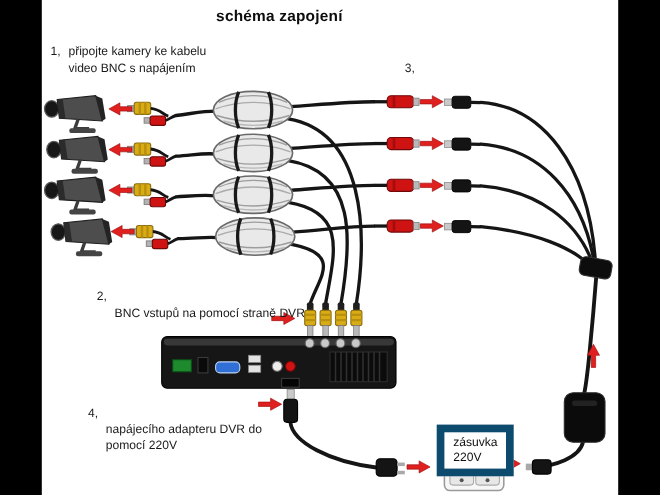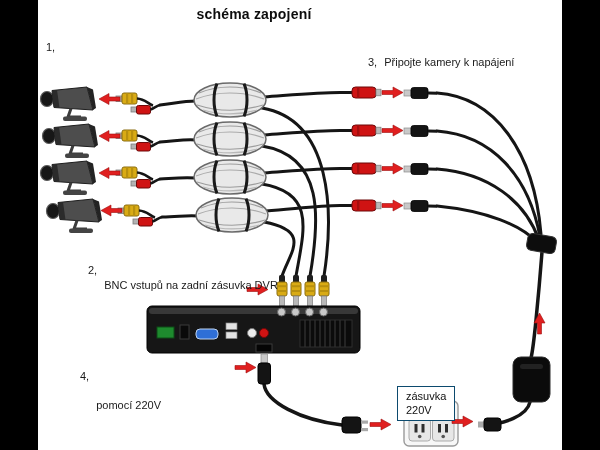--- a/index.html
+++ b/index.html
@@ -20,21 +20,21 @@
   .step{
     position:absolute;display:flex;gap:7px;font-size:11px;line-height:14.5px;
     color:#1a1a1a;z-index:3;white-space:nowrap;
   }
   .step-1{left:46px;top:40px;}
   .step-2{left:88px;top:263px;}
   .step-3{left:368px;top:55px;}
   .step-4{left:80px;top:369px;}
   .socket-label{
     position:absolute;left:397px;top:386px;z-index:4;background:#fff;
-    border:1px solid #0c4a6e;padding:2px 8px 3px;font-size:11px;line-height:14px;
+    border:7px solid #0c4a6e;padding:2px 8px 3px;font-size:11px;line-height:14px;
     color:#111;min-width:38px;
   }
 </style>
 </head>
 <body>
 
 <div class="stage">
 
   <div class="bar bar-left"></div>
   <div class="bar bar-right"></div>
@@ -229,42 +229,46 @@
       <use href="#arrow" transform="translate(370,419)"></use>
       <use href="#arrow" transform="translate(452,416)"></use>
       <use href="#arrow" transform="translate(529,318) rotate(-90 10.5 5.5)"></use>
     </g>
   </svg>
 
   <div class="title">schéma zapojení</div>
 
   <div class="step step-1">
     <span class="num">1,</span>
+    <span class="lines">
+      <span>připojte kamery ke kabelu</span><br>
+      <span>video BNC s napájením</span>
+    </span>
   </div>
 
   <div class="step step-2">
     <span class="num">2,</span>
     <span class="lines">
       <br>
-      <span>BNC vstupů na zadní zásuvka DVR</span>
+      <span>BNC vstupů na pomocí straně DVR</span>
     </span>
   </div>
 
   <div class="step step-3">
     <span class="num">3,</span>
     <span class="lines">
-      <span>Připojte kamery k napájení</span><br>
+      <br>
     </span>
   </div>
 
   <div class="step step-4">
     <span class="num">4,</span>
     <span class="lines">
       <br>
-      <br>
+      <span>napájecího adapteru DVR do</span><br>
       <span>pomocí 220V</span>
     </span>
   </div>
 
   <div class="socket-label">
     <span>zásuvka</span><br>
     <span>220V</span>
   </div>
 
 </div>

